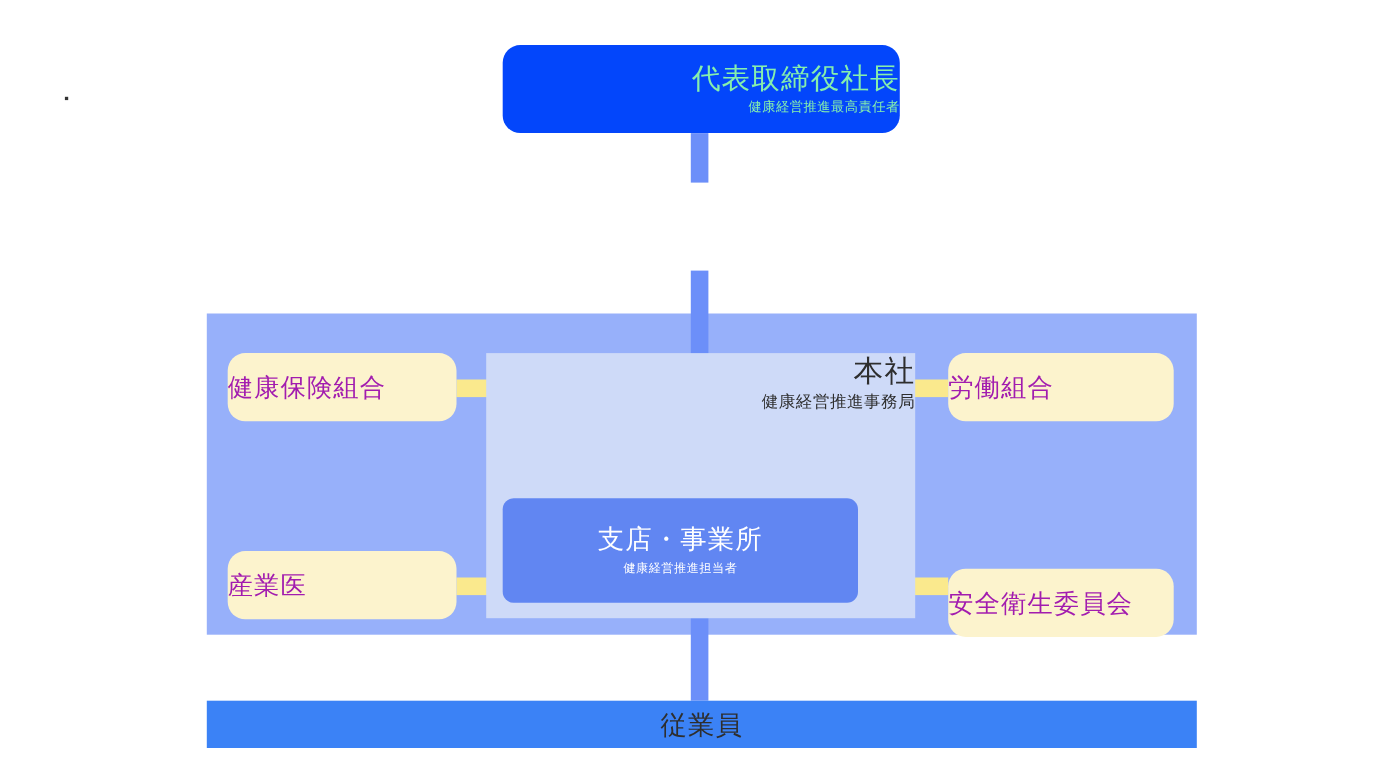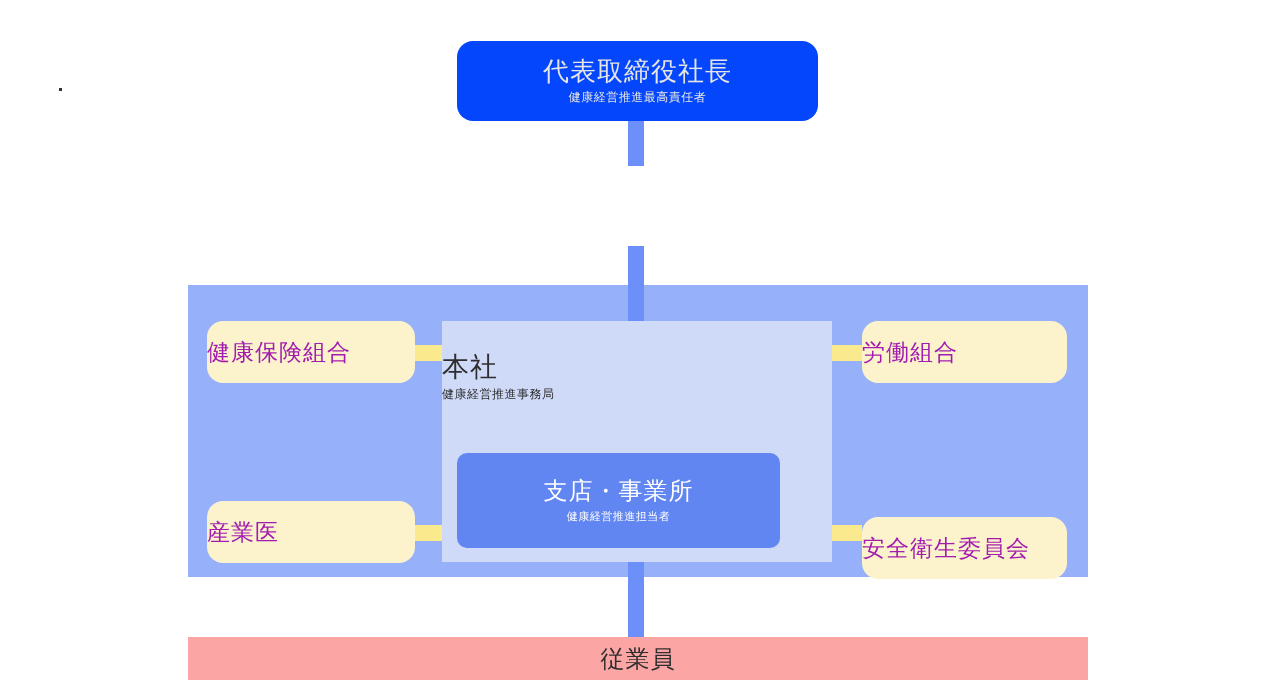--- a/index.html
+++ b/index.html
@@ -10,47 +10,46 @@
     height: 700px;
     background: #ffffff;
     overflow: hidden;
   }
   .abs { position: absolute; box-sizing: border-box; }
 
   
   .blue-box {
     background: #0346fb;
     border-radius: 16px;
-    color: #e5e5e5;
+    color: #86efac;
     display: flex;
     flex-direction: column;
-    align-items: center;
+    align-items: flex-end;
     justify-content: center;
     text-align: center;
     z-index: 3;
   }
   .blue-box .title { font-size: 26px; font-weight: 500; letter-spacing: 1px; line-height: 1.2; }
   .blue-box .subtitle { font-size: 12px; font-weight: 400; letter-spacing: 0.5px; margin-top: 2px; }
 
   
   .vconn { background: #6c8ff9; z-index: 2; }
 
   
   .structure-container { background: #97b0fa; z-index: 1; }
 
   
   .hq-box {
     background: #cedaf8;
     color: #2e2e2e;
-    text-align: left;
+    text-align: right;
     z-index: 3;
-    padding-top: 30px;
   }
   .hq-box .title { font-size: 27px; font-weight: 500; letter-spacing: 1px; line-height: 1.2; }
-  .hq-box .subtitle { font-size: 12px; font-weight: 400; letter-spacing: 0.5px; margin-top: 3px; }
+  .hq-box .subtitle { font-size: 15px; font-weight: 400; letter-spacing: 0.5px; margin-top: 3px; }
 
   
   .branch-box {
     background: #6186f2;
     border-radius: 10px;
     color: #ffffff;
     display: flex;
     flex-direction: column;
     align-items: center;
     justify-content: center;
@@ -73,21 +72,21 @@
     font-weight: 400;
     letter-spacing: 1px;
     z-index: 3;
   }
 
   
   .yconn { background: #fae98d; z-index: 2; }
 
   
   .employees-bar {
-    background: #fca5a5;
+    background: #3b82f6;
     color: #2e2e2e;
     display: flex;
     align-items: center;
     justify-content: center;
     font-size: 24px;
     font-weight: 400;
     letter-spacing: 1px;
     z-index: 3;
   }
 

